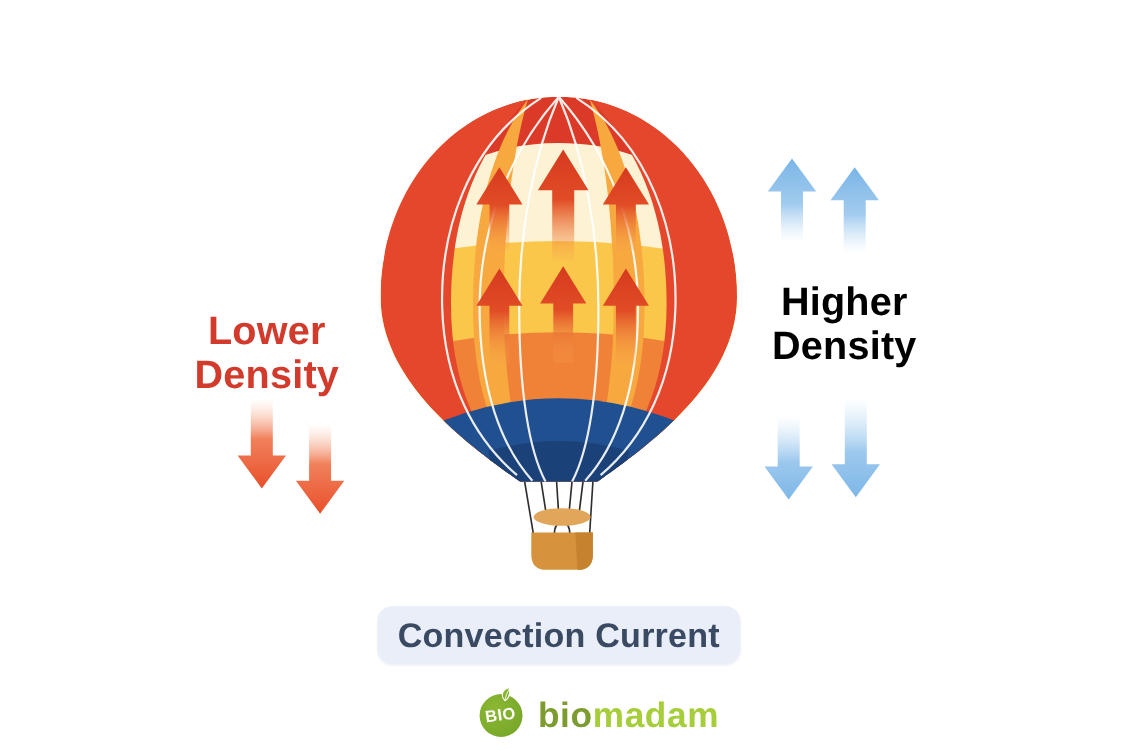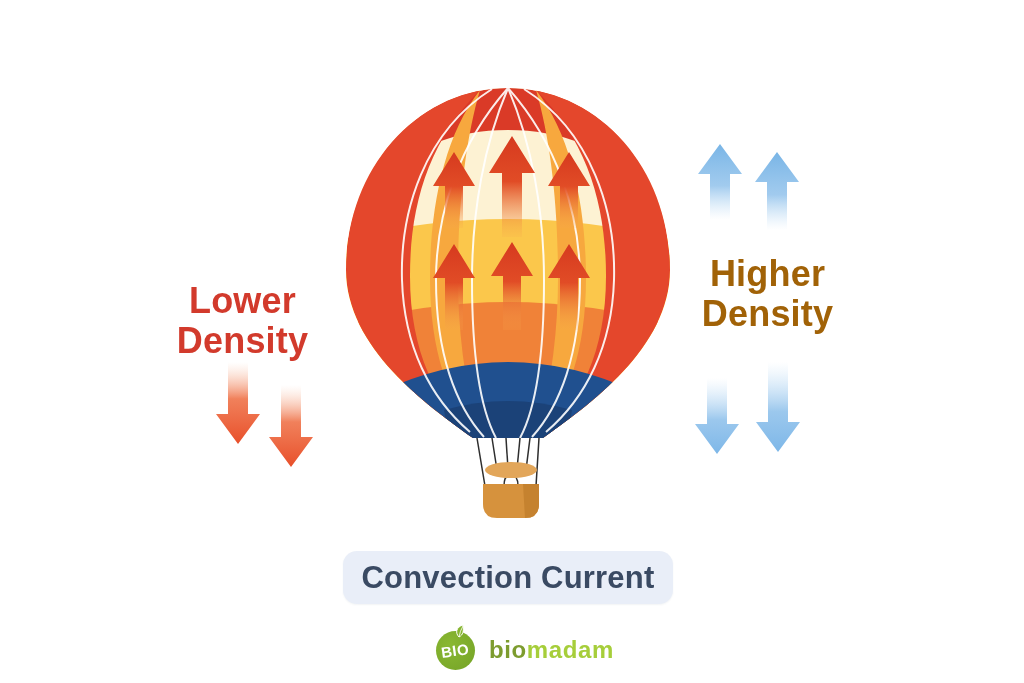--- a/index.html
+++ b/index.html
@@ -24,21 +24,21 @@
     font-size:36px;
     line-height:1.1;
     letter-spacing:0.2px;
   }
   .label-lower{
     left:150px; top:281px; width:185px;
     color:#d23a2c;
   }
   .label-higher{
     left:675px; top:254px; width:185px;
-    color:#a16207;
+    color:#000000;
   }
 
   
   .caption-pill{
     position:absolute;
     left:343px; top:551px;
     width:330px; height:53px;
     background:#e9eef8;
     border-radius:14px;
     display:flex; align-items:center; justify-content:center;
@@ -69,21 +69,21 @@
     font-size:15px;
     letter-spacing:0.5px;
     transform:rotate(-8deg);
   }
   .leaf{
     position:absolute;
     top:-7px; left:15px;
   }
   .brand{
     font-weight:bold;
-    font-size:24px;
+    font-size:32px;
     letter-spacing:0.6px;
   }
   .brand .p1{color:#7d9c2f;}
   .brand .p2{color:#a6ce3a;}
 </style>
 </head>
 <body>
 
 <div class="stage">
 

